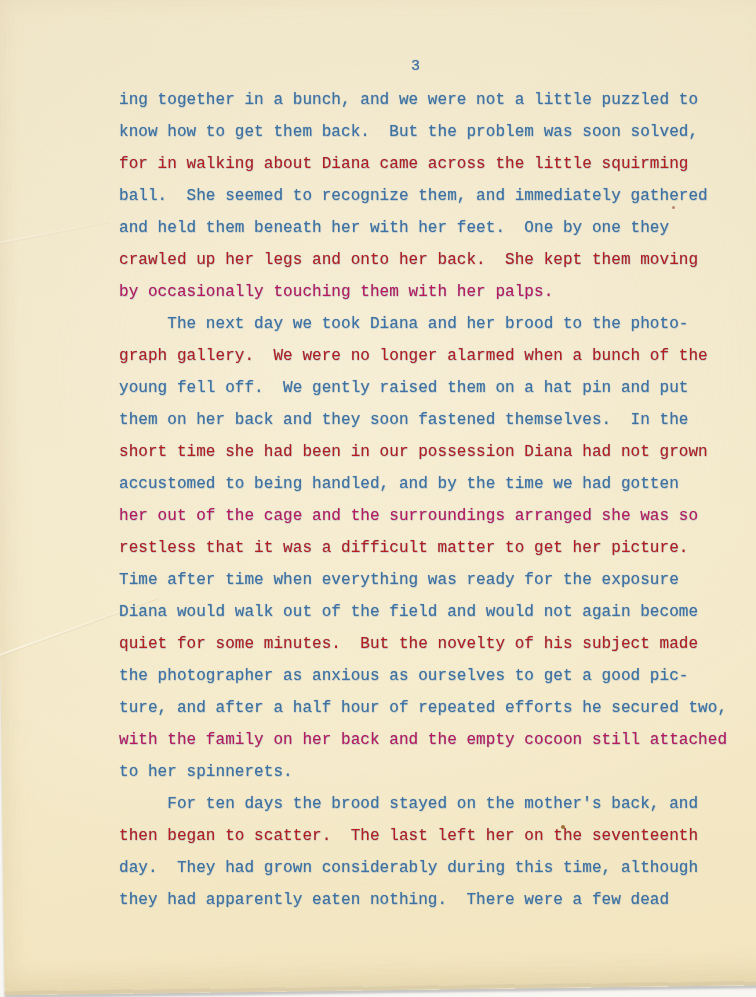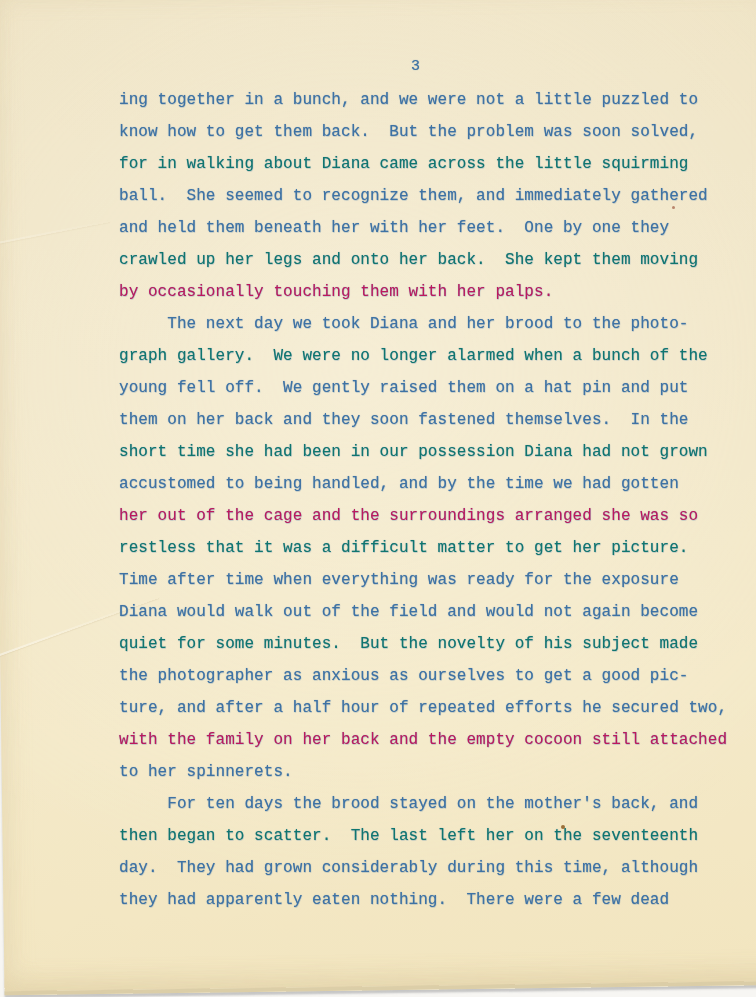--- a/index.html
+++ b/index.html
@@ -100,21 +100,21 @@
     line-height: 32px;
     letter-spacing: 0.05px;
     color: #3e72a4;
     text-shadow: 0 0 1px rgba(62,114,164,0.6), 0.5px 0.5px 0 rgba(110,150,185,0.25);
     white-space: pre;
   }
   .typed-line {
     height: 32px;
   }
   
-  .typed-line:nth-child(3n) { color: #0f766e; }
+  .typed-line:nth-child(3n) { color: #b91c1c; }
   .typed-line:nth-child(7n) { color: #be185d; }
 </style>
 </head>
 <body>
 
 <div class="paper"></div>
 
 <div class="crease crease-upper"></div>
 <div class="crease crease-mid"></div>
 

